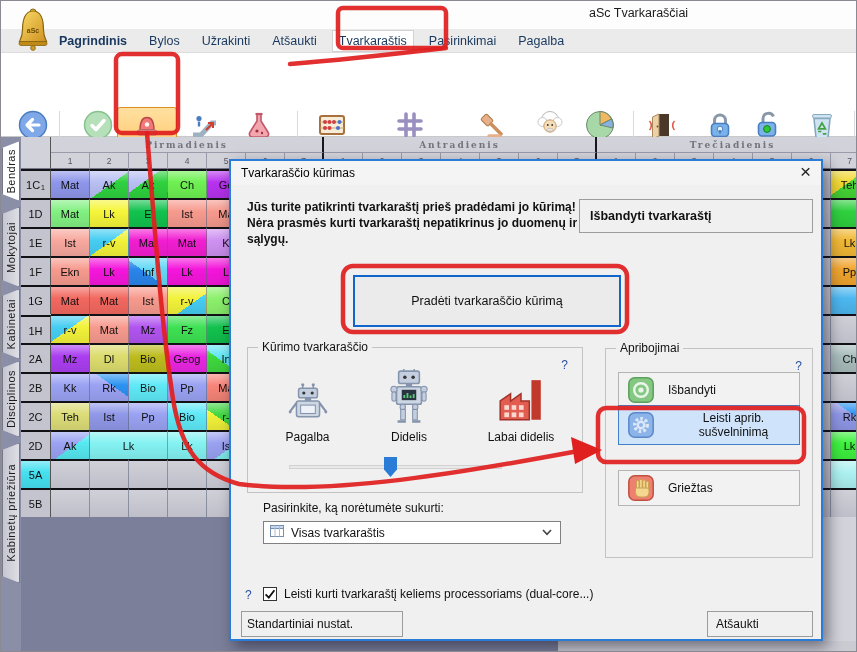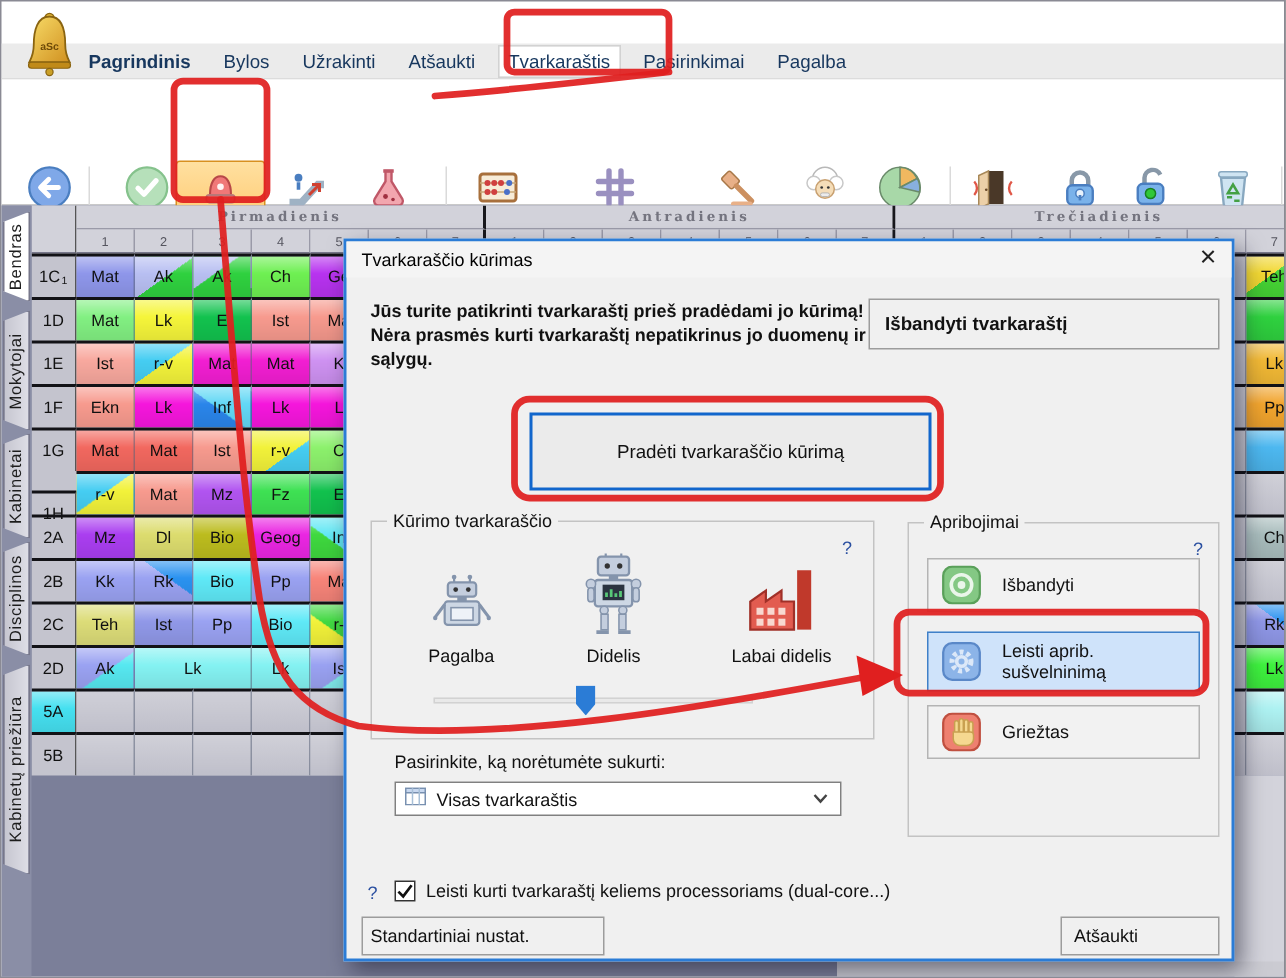--- a/index.html
+++ b/index.html
@@ -88,20 +88,23 @@
   .dlg-cancel{position:absolute;left:476px;top:450px;width:106px;height:26px;text-align:left;padding-left:8px;}
   
   .annotations{position:absolute;left:0;top:0;width:857px;height:652px;z-index:30;pointer-events:none;}
   .anno{fill:none;stroke-width:4.5;stroke-linecap:round;stroke-linejoin:round;opacity:.93;}
 </style>
 </head>
 <body>
 
 <div class="window">
 
+  <div class="titlebar">
+    <span class="app-title">aSc Tvarkaraščiai</span>
+  </div>
   <span class="bell">
     <svg width="36" height="46" viewBox="0 0 36 46">
       <defs>
           <linearGradient id="gold" x1="0" y1="0" x2="1" y2="1">
         <stop offset="0" stop-color="#f8dc68"></stop>
             <stop offset="1" stop-color="#d09020"></stop>
           </linearGradient>
         </defs>
       <circle cx="18" cy="6" r="3" fill="#f5c840" stroke="#8a6410"></circle>
       <path d="M18,5 C10,5 7.5,14 7.5,24 C7.5,30 5.5,33.5 4.5,35.5 H31.5 C30.5,33.5 28.5,30 28.5,24 C28.5,14 26,5 18,5 Z" fill="url(#gold)" stroke="#8a6410" stroke-width="1.2"></path>
@@ -408,21 +411,21 @@
         <div class="gcell tcell" style="left: 459px; top: 148px; width: 39px; height: 29px; position: absolute; background: linear-gradient(rgb(208, 208, 216), rgb(191, 191, 202));"></div>
         <div class="gcell tcell" style="left: 498px; top: 148px; width: 39px; height: 29px; position: absolute; background: linear-gradient(rgb(208, 208, 216), rgb(191, 191, 202));"></div>
         <div class="gcell tcell" style="left: 537px; top: 148px; width: 39px; height: 29px; position: absolute; border-right: 2px solid rgb(24, 24, 28); background: linear-gradient(rgb(208, 208, 216), rgb(191, 191, 202));"></div>
         <div class="gcell tcell" style="left: 576px; top: 148px; width: 39px; height: 29px; position: absolute; background: linear-gradient(rgb(208, 208, 216), rgb(191, 191, 202));"></div>
         <div class="gcell tcell" style="left: 615px; top: 148px; width: 39px; height: 29px; position: absolute; background: linear-gradient(rgb(208, 208, 216), rgb(191, 191, 202));"></div>
         <div class="gcell tcell" style="left: 654px; top: 148px; width: 39px; height: 29px; position: absolute; background: linear-gradient(rgb(208, 208, 216), rgb(191, 191, 202));"></div>
         <div class="gcell tcell" style="left: 693px; top: 148px; width: 39px; height: 29px; position: absolute; background: linear-gradient(rgb(208, 208, 216), rgb(191, 191, 202));"></div>
         <div class="gcell tcell" style="left: 732px; top: 148px; width: 39px; height: 29px; position: absolute; background: linear-gradient(rgb(208, 208, 216), rgb(191, 191, 202));"></div>
         <div class="gcell tcell" style="left: 771px; top: 148px; width: 39px; height: 29px; position: absolute; background: linear-gradient(rgb(208, 208, 216), rgb(191, 191, 202));"></div>
         <div class="gcell tcell" style="left: 810px; top: 148px; width: 39px; height: 29px; position: absolute; border-right: 2px solid rgb(24, 24, 28); background: linear-gradient(rgba(255, 255, 255, 0.42), rgba(255, 255, 255, 0) 42%, rgba(0, 0, 0, 0.08)), linear-gradient(rgb(77, 184, 240), rgb(77, 184, 240));"></div>
-        <div class="row-label" style="left: 0px; top: 190px; width: 30px; height: 29px; position: absolute;">1H</div>
+        <div class="row-label" style="left: 0px; top: 178px; width: 30px; height: 29px; position: absolute;">1H</div>
         <div class="gcell tcell" style="left: 30px; top: 177px; width: 39px; height: 29px; position: absolute; background: linear-gradient(rgba(255, 255, 255, 0.42), rgba(255, 255, 255, 0) 42%, rgba(0, 0, 0, 0.08)), linear-gradient(to right bottom, rgb(69, 205, 242) 48%, rgb(242, 242, 58) 48%);">r-v</div>
         <div class="gcell tcell" style="left: 69px; top: 177px; width: 39px; height: 29px; position: absolute; background: linear-gradient(rgba(255, 255, 255, 0.42), rgba(255, 255, 255, 0) 42%, rgba(0, 0, 0, 0.08)), linear-gradient(rgb(247, 154, 142), rgb(247, 154, 142));">Mat</div>
         <div class="gcell tcell" style="left: 108px; top: 177px; width: 39px; height: 29px; position: absolute; background: linear-gradient(rgba(255, 255, 255, 0.42), rgba(255, 255, 255, 0) 42%, rgba(0, 0, 0, 0.08)), linear-gradient(rgb(177, 84, 240), rgb(177, 84, 240));">Mz</div>
         <div class="gcell tcell" style="left: 147px; top: 177px; width: 39px; height: 29px; position: absolute; background: linear-gradient(rgba(255, 255, 255, 0.42), rgba(255, 255, 255, 0) 42%, rgba(0, 0, 0, 0.08)), linear-gradient(rgb(62, 225, 83), rgb(62, 225, 83));">Fz</div>
         <div class="gcell tcell" style="left: 186px; top: 177px; width: 39px; height: 29px; position: absolute; background: linear-gradient(rgba(255, 255, 255, 0.42), rgba(255, 255, 255, 0) 42%, rgba(0, 0, 0, 0.08)), linear-gradient(rgb(18, 194, 78), rgb(18, 194, 78));">E</div>
         <div class="gcell tcell" style="left: 225px; top: 177px; width: 39px; height: 29px; position: absolute; background: linear-gradient(rgb(208, 208, 216), rgb(191, 191, 202));"></div>
         <div class="gcell tcell" style="left: 264px; top: 177px; width: 39px; height: 29px; position: absolute; border-right: 2px solid rgb(24, 24, 28); background: linear-gradient(rgb(208, 208, 216), rgb(191, 191, 202));"></div>
         <div class="gcell tcell" style="left: 303px; top: 177px; width: 39px; height: 29px; position: absolute; background: linear-gradient(rgb(208, 208, 216), rgb(191, 191, 202));"></div>
         <div class="gcell tcell" style="left: 342px; top: 177px; width: 39px; height: 29px; position: absolute; background: linear-gradient(rgb(208, 208, 216), rgb(191, 191, 202));"></div>
         <div class="gcell tcell" style="left: 381px; top: 177px; width: 39px; height: 29px; position: absolute; background: linear-gradient(rgb(208, 208, 216), rgb(191, 191, 202));"></div>
@@ -659,21 +662,21 @@
             <div class="opt" style="top: 23px; height: 36px;">
               <span class="oicon">
                 <svg width="26" height="26" viewBox="0 0 26 26">
                   <rect x="0.8" y="0.8" width="24.4" height="24.4" rx="6" fill="#84c884" stroke="#5aa05a" stroke-width="1.5"></rect>
                   <circle cx="13" cy="13" r="6.8" fill="none" stroke="#eaf6ea" stroke-width="2.4"></circle>
                   <circle cx="13" cy="13" r="2.6" fill="#eaf6ea"></circle>
                 </svg>
               </span>
               <span>Išbandyti</span>
             </div>
-            <div class="opt sel" style="top: 72px; height: 40px;">
+            <div class="opt sel" style="top: 56px; height: 40px; text-align: center;">
               <span class="oicon">
                 <svg width="26" height="26" viewBox="0 0 26 26">
                   <rect x="0.8" y="0.8" width="24.4" height="24.4" rx="6" fill="#8cb4e8" stroke="#5a88c8" stroke-width="1.5"></rect>
                   <circle cx="13" cy="13" r="6.3" fill="none" stroke="#dce8f8" stroke-width="3.4" stroke-dasharray="2.6 2.1"></circle>
                   <circle cx="13" cy="13" r="3.2" fill="none" stroke="#dce8f8" stroke-width="2.4"></circle>
                 </svg>
               </span>
               <span>Leisti aprib. sušvelninimą</span>
             </div>
             <div class="opt" style="top: 121px; height: 36px;">

